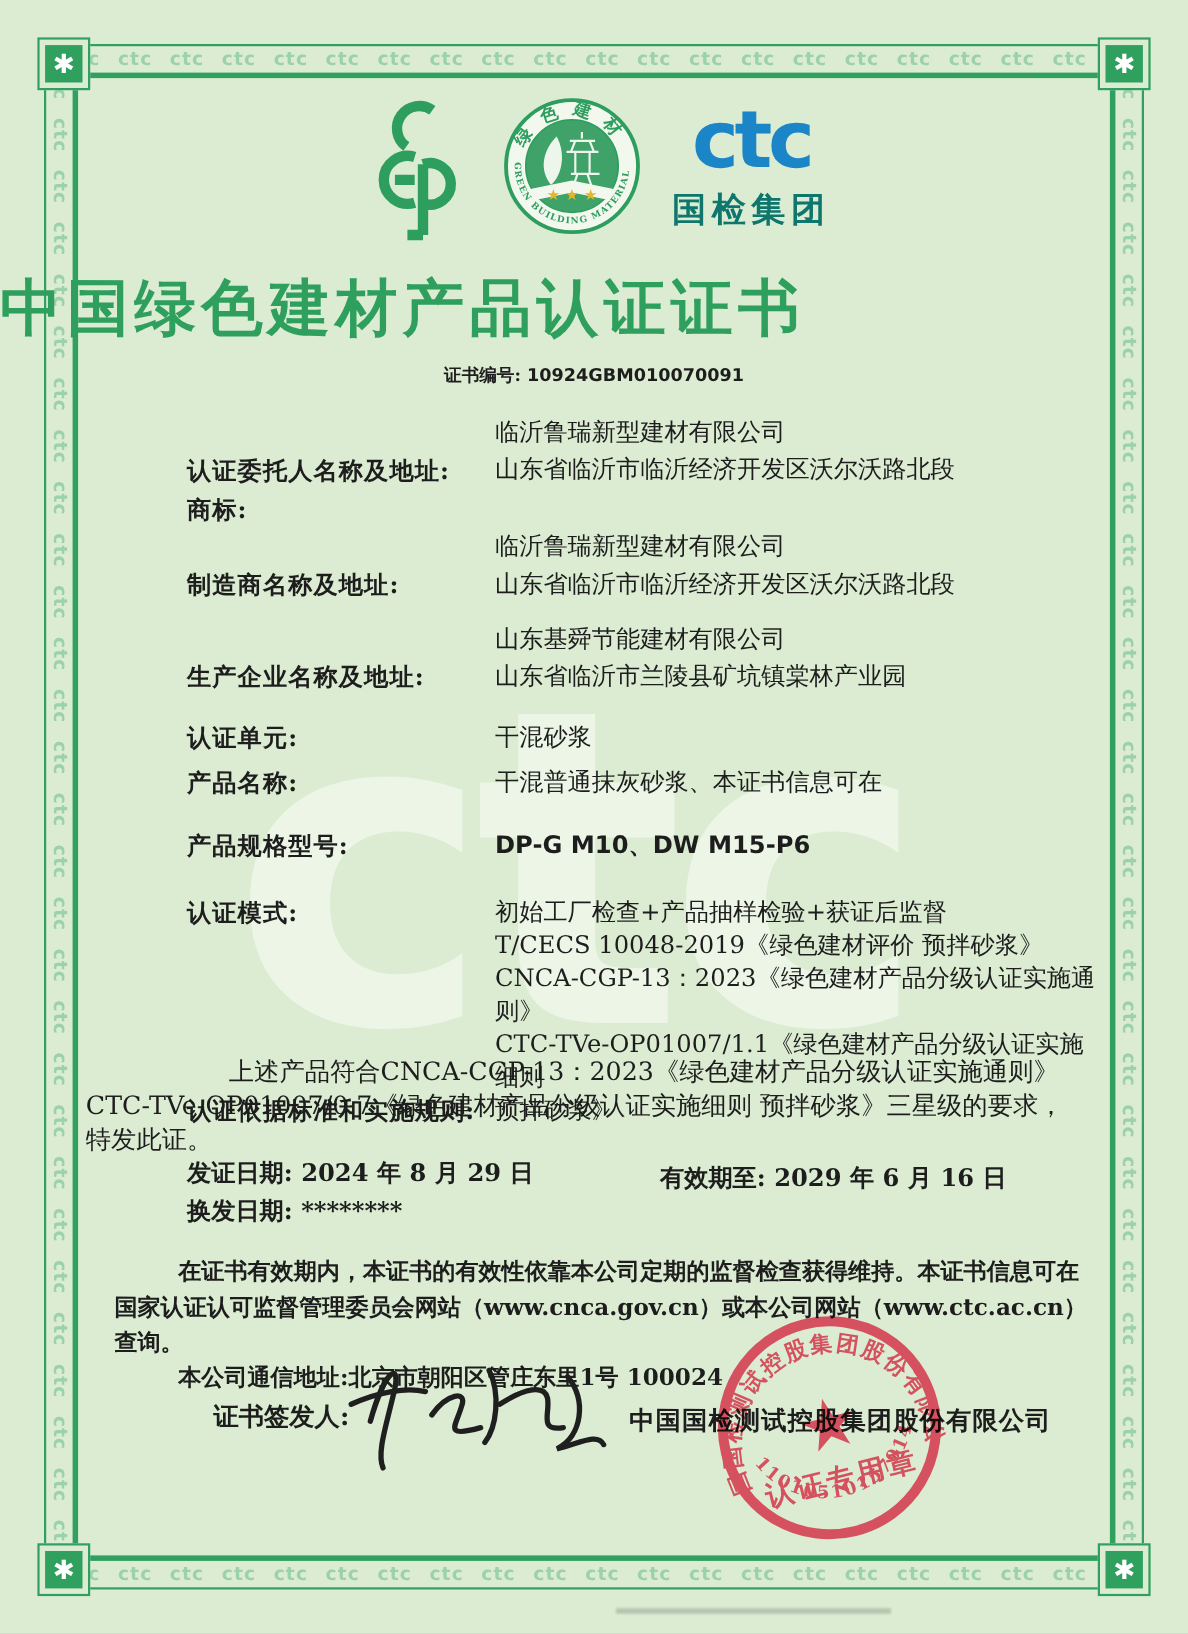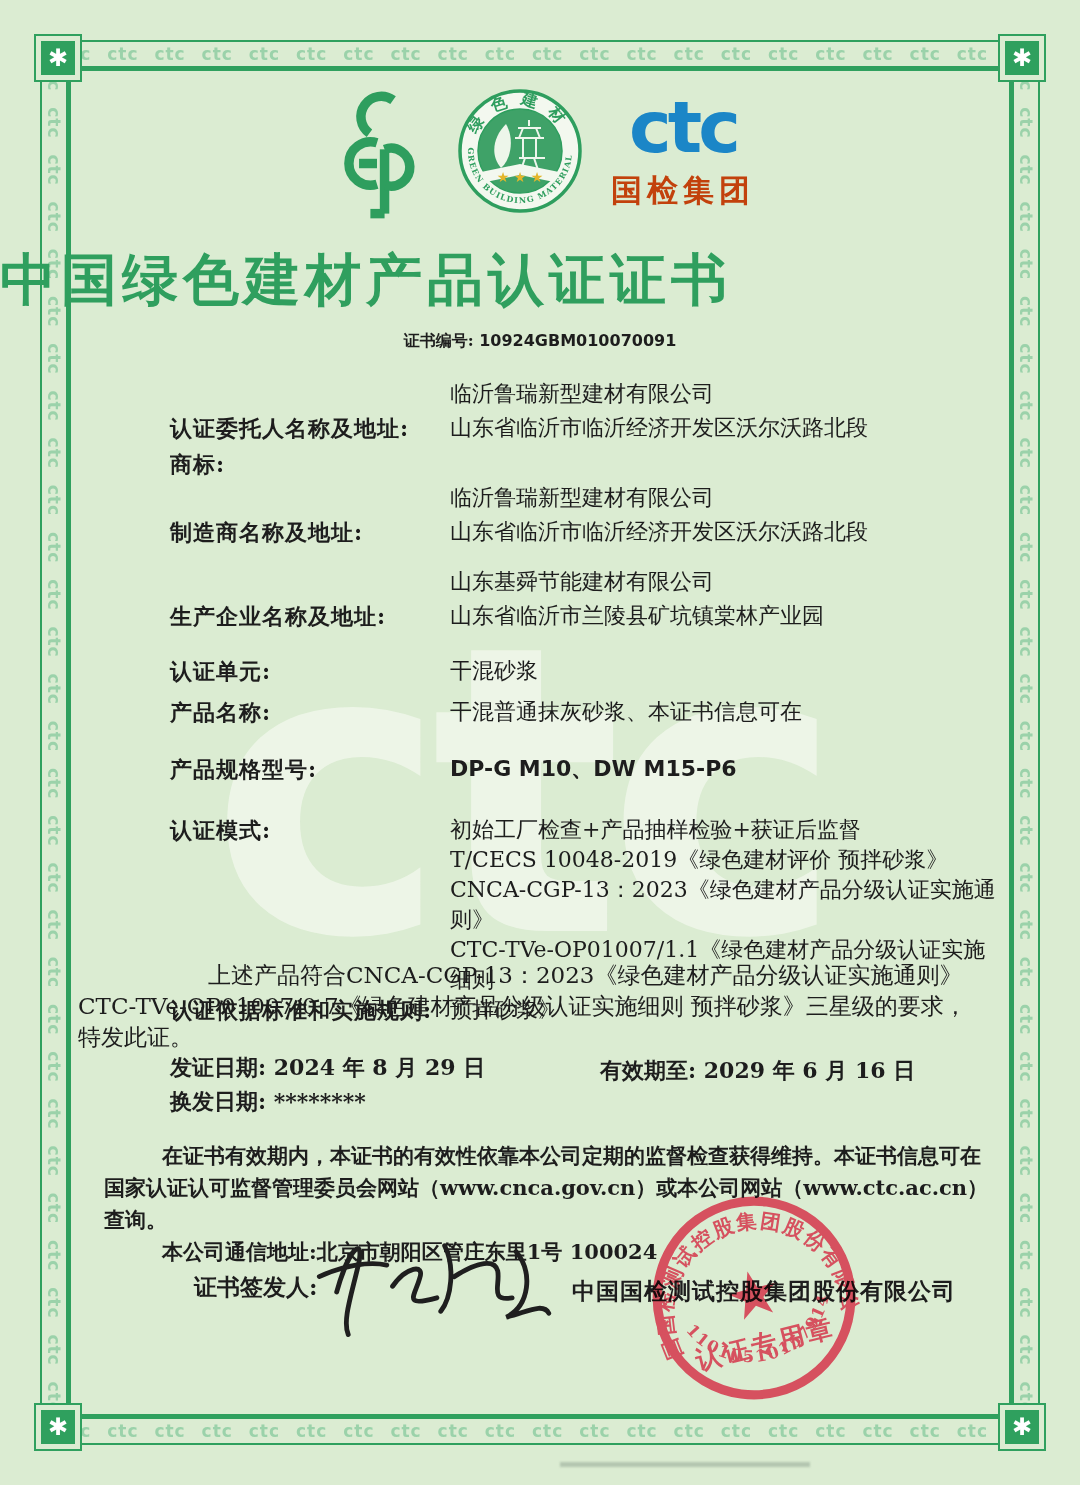--- a/index.html
+++ b/index.html
@@ -21,21 +21,21 @@
   .c-tl{left:34px;top:34px;} .c-tr{right:34px;top:34px;} .c-bl{left:34px;bottom:34px;} .c-br{right:34px;bottom:34px;}
   
   .watermark{position:absolute;left:210px;top:560px;font:bold 400px "DejaVu Sans",sans-serif;
              color:rgba(252,254,248,.55);letter-spacing:-16px;z-index:0;user-select:none;}
   
   .content{position:absolute;inset:0;z-index:2;}
   .logos{position:absolute;left:0;right:0;top:88px;display:flex;justify-content:center;
          align-items:flex-start;gap:28px;}
   .ctc-block{display:flex;flex-direction:column;align-items:center;margin-top:6px;}
   .ctc-word{font:bold 72px "DejaVu Sans",sans-serif;color:#1b86c7;letter-spacing:-4px;line-height:66px;}
-  .ctc-name{font:bold 31px "DejaVu Sans",sans-serif;color:#c2410c;letter-spacing:5px;margin-top:10px;}
+  .ctc-name{font:bold 31px "DejaVu Sans",sans-serif;color:#0f766e;letter-spacing:5px;margin-top:10px;}
   .title{position:absolute;left:0;right:0;top:243px;font-weight:bold;
          font-size:56px;color:#2f9f5e;letter-spacing:5px;}
   .certno{position:absolute;left:0;right:0;top:331px;text-align:center;font-weight:bold;font-size:16px;}
   .fields{position:absolute;left:170px;right:80px;top:377px;}
   .frow{display:flex;align-items:flex-end;}
   .flabel{width:280px;flex-shrink:0;font-weight:bold;font-size:22px;line-height:34px;letter-spacing:1px;}
   .fval{flex:1;font-weight:normal;font-size:22px;line-height:34px;}
   .code{font-family:"DejaVu Sans","Liberation Sans",sans-serif;font-weight:bold;}
   .lh30 .flabel,.lh30 .fval{line-height:30px;}
   .statement{position:absolute;left:78px;right:62px;top:960px;font-weight:normal;font-size:23px;line-height:31px;}

